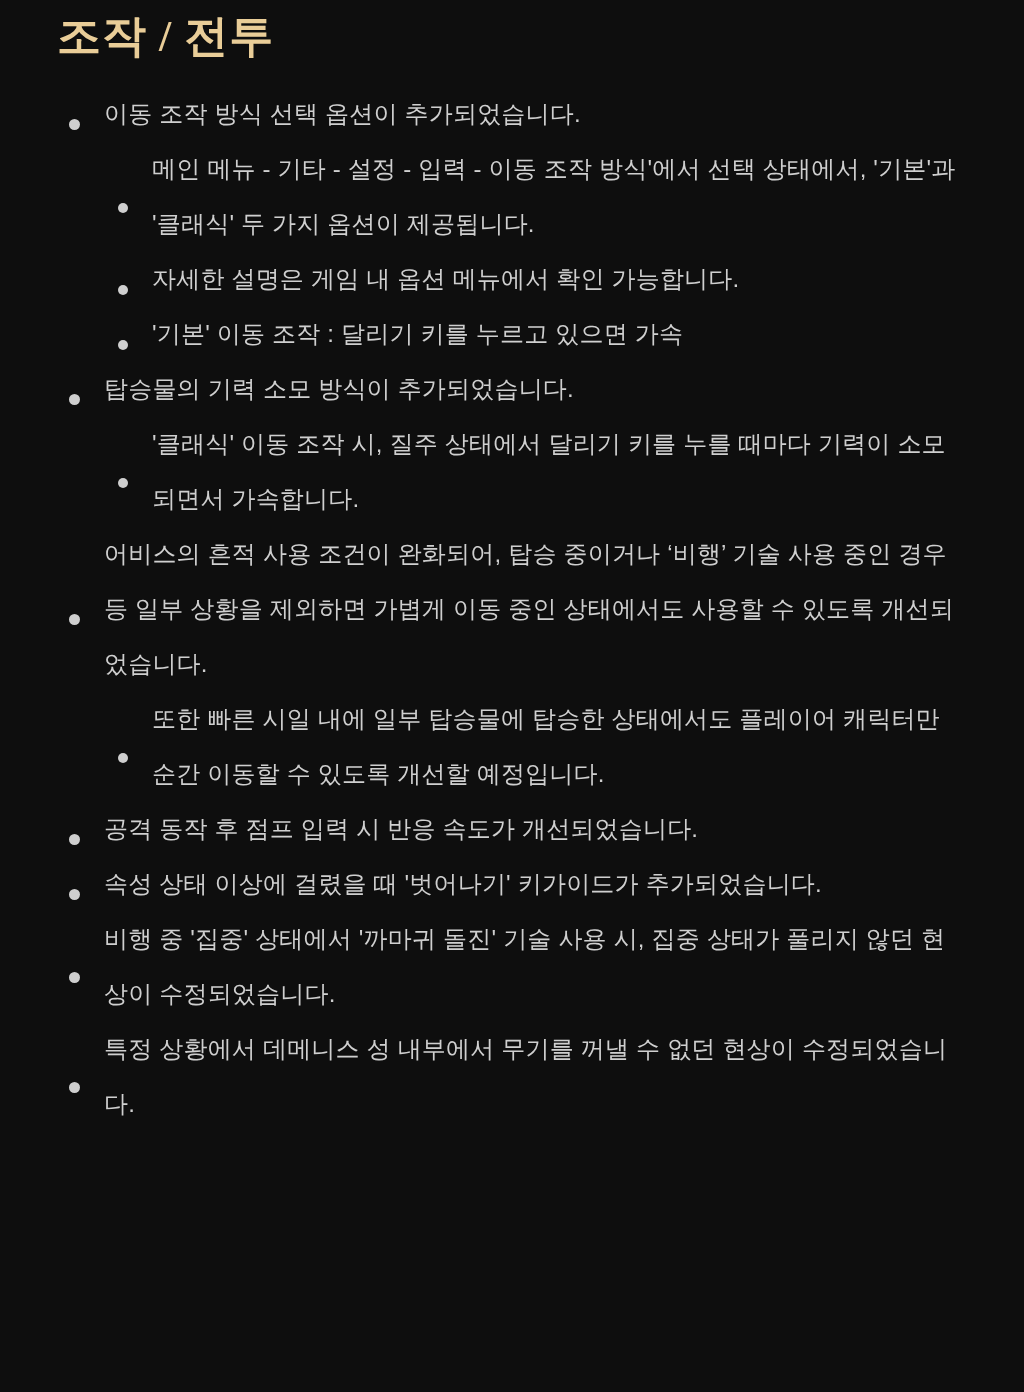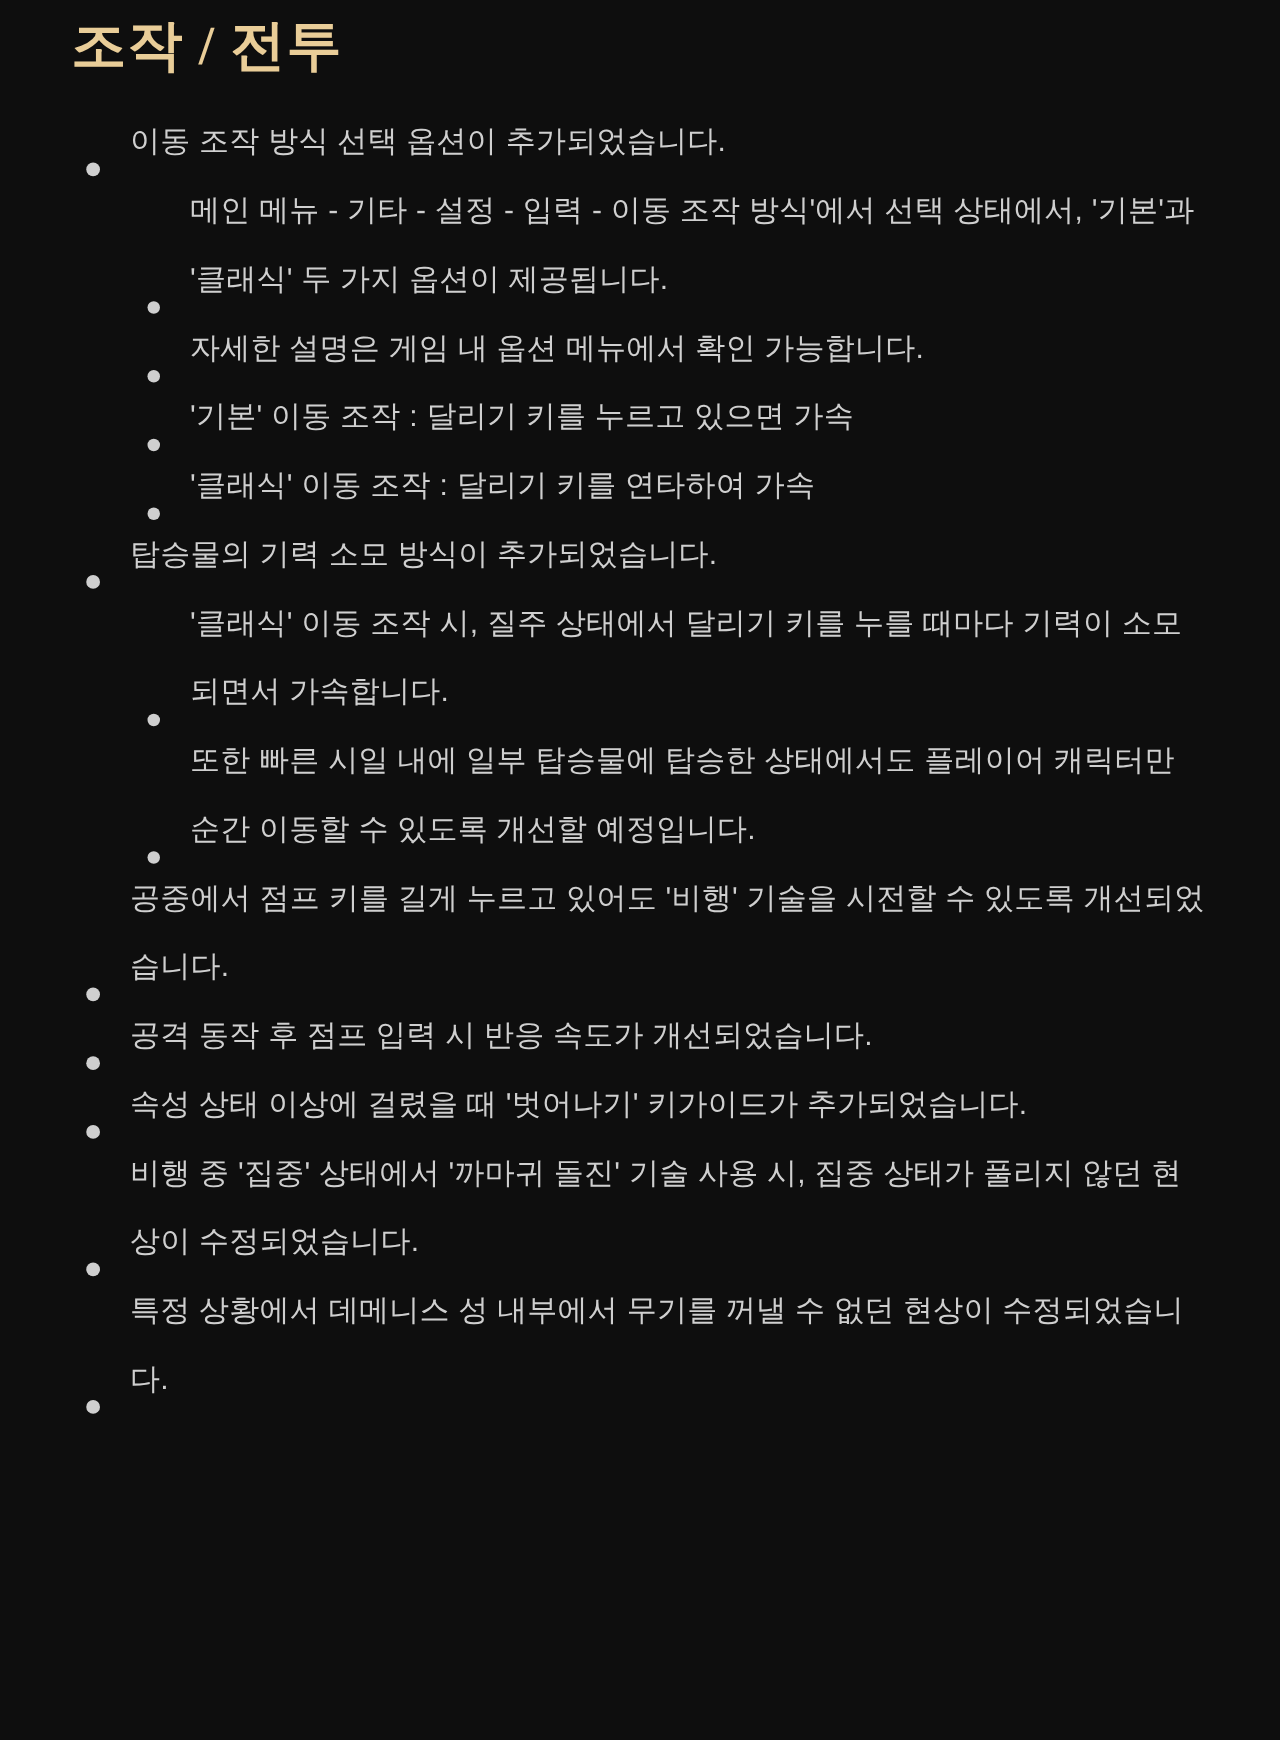--- a/index.html
+++ b/index.html
@@ -33,21 +33,21 @@
     letter-spacing: 1px;
     color: var(--title);
   }
   .notes {
     list-style: none;
     margin: 20px 0 0 0;
     padding: 0;
   }
   .note {
     display: flex;
-    align-items: flex-end;
+    align-items: center;
     font-size: 24px;
     line-height: 55px;
     color: var(--text);
     letter-spacing: 0.2px;
   }
   .note .bullet {
     flex: 0 0 auto;
     border-radius: 50%;
     background: var(--text);
   }
@@ -84,39 +84,35 @@
         <span class="note-text">메인 메뉴 - 기타 - 설정 - 입력 - 이동 조작 방식'에서 선택 상태에서, '기본'과 '클래식' 두 가지 옵션이 제공됩니다.</span>
       </li>
       <li class="note level2">
         <span class="bullet"></span>
         <span class="note-text">자세한 설명은 게임 내 옵션 메뉴에서 확인 가능합니다.</span>
       </li>
       <li class="note level2">
         <span class="bullet"></span>
         <span class="note-text">'기본' 이동 조작 : 달리기 키를 누르고 있으면 가속</span>
       </li>
-      <li class="note level2">
-        <span class="bullet"></span>
-        <span class="note-text">'클래식' 이동 조작 : 달리기 키를 연타하여 가속</span>
-      </li>
       <li class="note level1">
         <span class="bullet"></span>
         <span class="note-text">탑승물의 기력 소모 방식이 추가되었습니다.</span>
       </li>
       <li class="note level2">
         <span class="bullet"></span>
         <span class="note-text">'클래식' 이동 조작 시, 질주 상태에서 달리기 키를 누를 때마다 기력이 소모되면서 가속합니다.</span>
       </li>
+      <li class="note level1">
+        <span class="bullet"></span>
+        <span class="note-text">어비스의 흔적 사용 조건이 완화되어, 탑승 중이거나 ‘비행’ 기술 사용 중인 경우 등 일부 상황을 제외하면 가볍게 이동 중인 상태에서도 사용할 수 있도록 개선되었습니다.</span>
+      </li>
       <li class="note level2">
         <span class="bullet"></span>
         <span class="note-text">또한 빠른 시일 내에 일부 탑승물에 탑승한 상태에서도 플레이어 캐릭터만 순간 이동할 수 있도록 개선할 예정입니다.</span>
-      </li>
-      <li class="note level1">
-        <span class="bullet"></span>
-        <span class="note-text">공중에서 점프 키를 길게 누르고 있어도 '비행' 기술을 시전할 수 있도록 개선되었습니다.</span>
       </li>
       <li class="note level1">
         <span class="bullet"></span>
         <span class="note-text">공격 동작 후 점프 입력 시 반응 속도가 개선되었습니다.</span>
       </li>
       <li class="note level1">
         <span class="bullet"></span>
         <span class="note-text">속성 상태 이상에 걸렸을 때 '벗어나기' 키가이드가 추가되었습니다.</span>
       </li>
       <li class="note level1">

